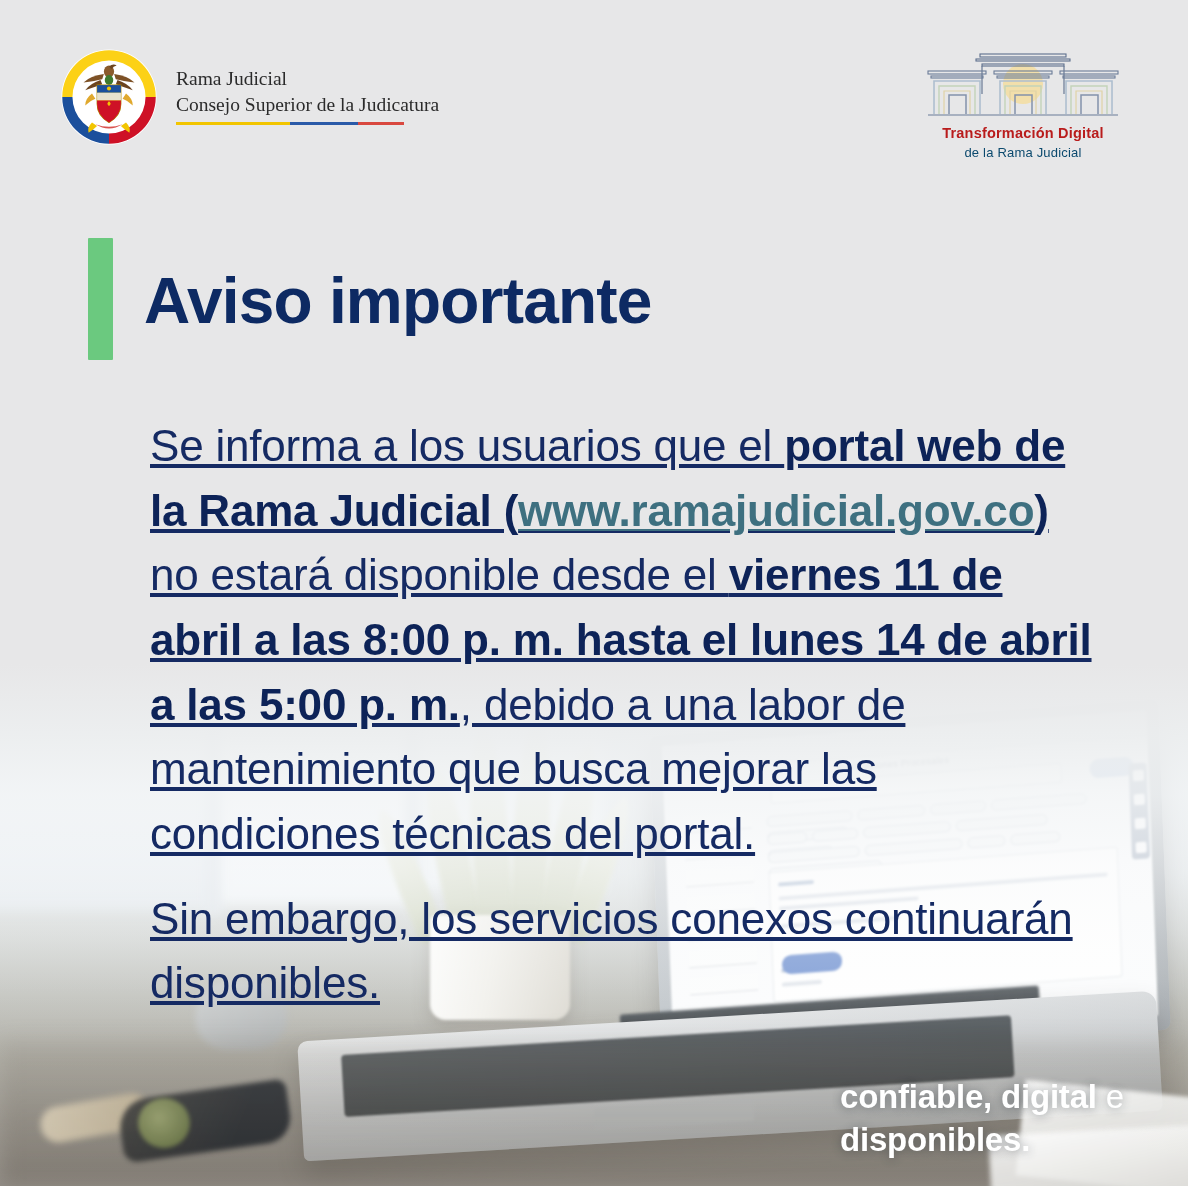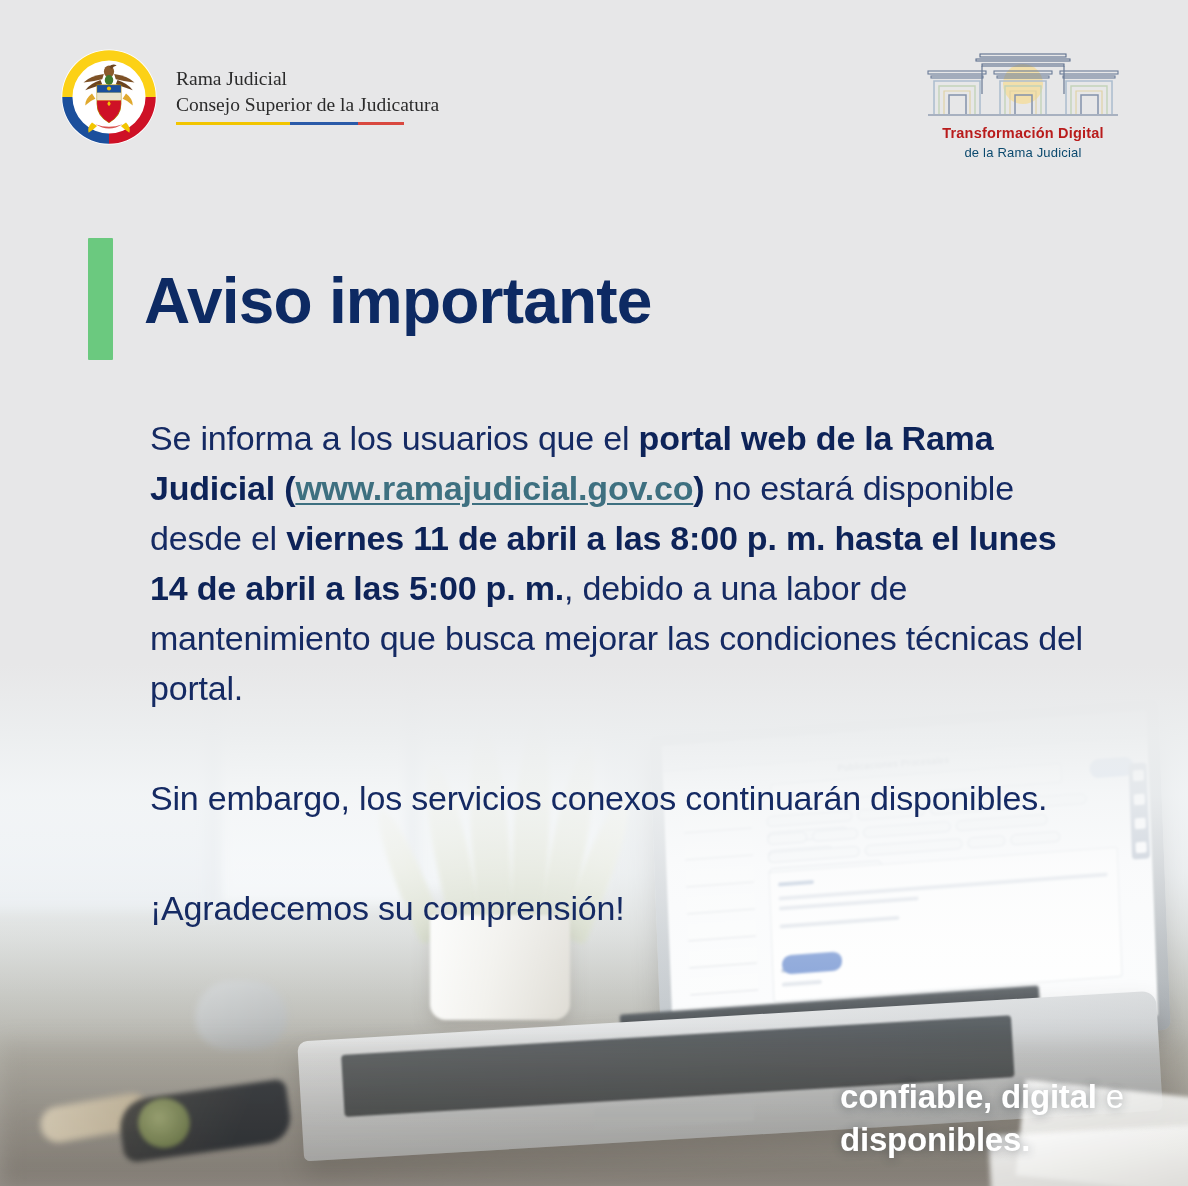--- a/index.html
+++ b/index.html
@@ -274,24 +274,25 @@
     font-size:64px; font-weight:bold; color:#0d2a63;
     letter-spacing:-.8px; line-height:1; align-self:center;
     margin-top:4px;
   }
 
   
   .body-copy {
     position:absolute; left:150px; top:414px; width:945px; z-index:5;
   }
   .para {
-    font-size:34px; line-height:1.47; color:#152a63;
+    font-size:44px; line-height:1.47; color:#152a63;
     letter-spacing:-.2px;
-  }
-  .para + .para { margin-top:60px; }
+    text-decoration:underline;
+  }
+  .para + .para { margin-top:20px; }
   .para b { font-weight:bold; color:#0d2358; }
   .site-link {
     color:#3e7080; font-weight:bold; text-decoration:underline;
     text-underline-offset:3px; text-decoration-thickness:2px;
   }
 
   
   .tagline {
     position:absolute; right:48px; bottom:24px; z-index:6;
     text-align:left; color:#ffffff;
@@ -491,21 +492,20 @@
   <div class="title-wrap">
     <span class="accent-bar"></span>
     <h1 class="page-title">Aviso importante</h1>
   </div>
 
   <div class="body-copy">
     <p class="para"><span>Se informa a los usuarios que el </span><b>portal web de la Rama Judicial (</b><a class="site-link" href="#">www.ramajudicial.gov.co</a><b>)</b><span> no estará disponible desde el </span><b>viernes 11 de abril a las 8:00 p. m. hasta el lunes 14 de abril a las 5:00 p. m.</b><span>, debido a una labor de mantenimiento que busca mejorar las condiciones técnicas del portal.</span></p>
 
     <p class="para">Sin embargo, los servicios conexos continuarán disponibles.</p>
 
-    <p class="para">¡Agradecemos su comprensión!</p>
   </div>
 
   <div class="tagline">
     <br>
     <b>confiable, digital</b><span> e</span><br>
     <b>disponibles.</b>
   </div>
 
 </div>
 

